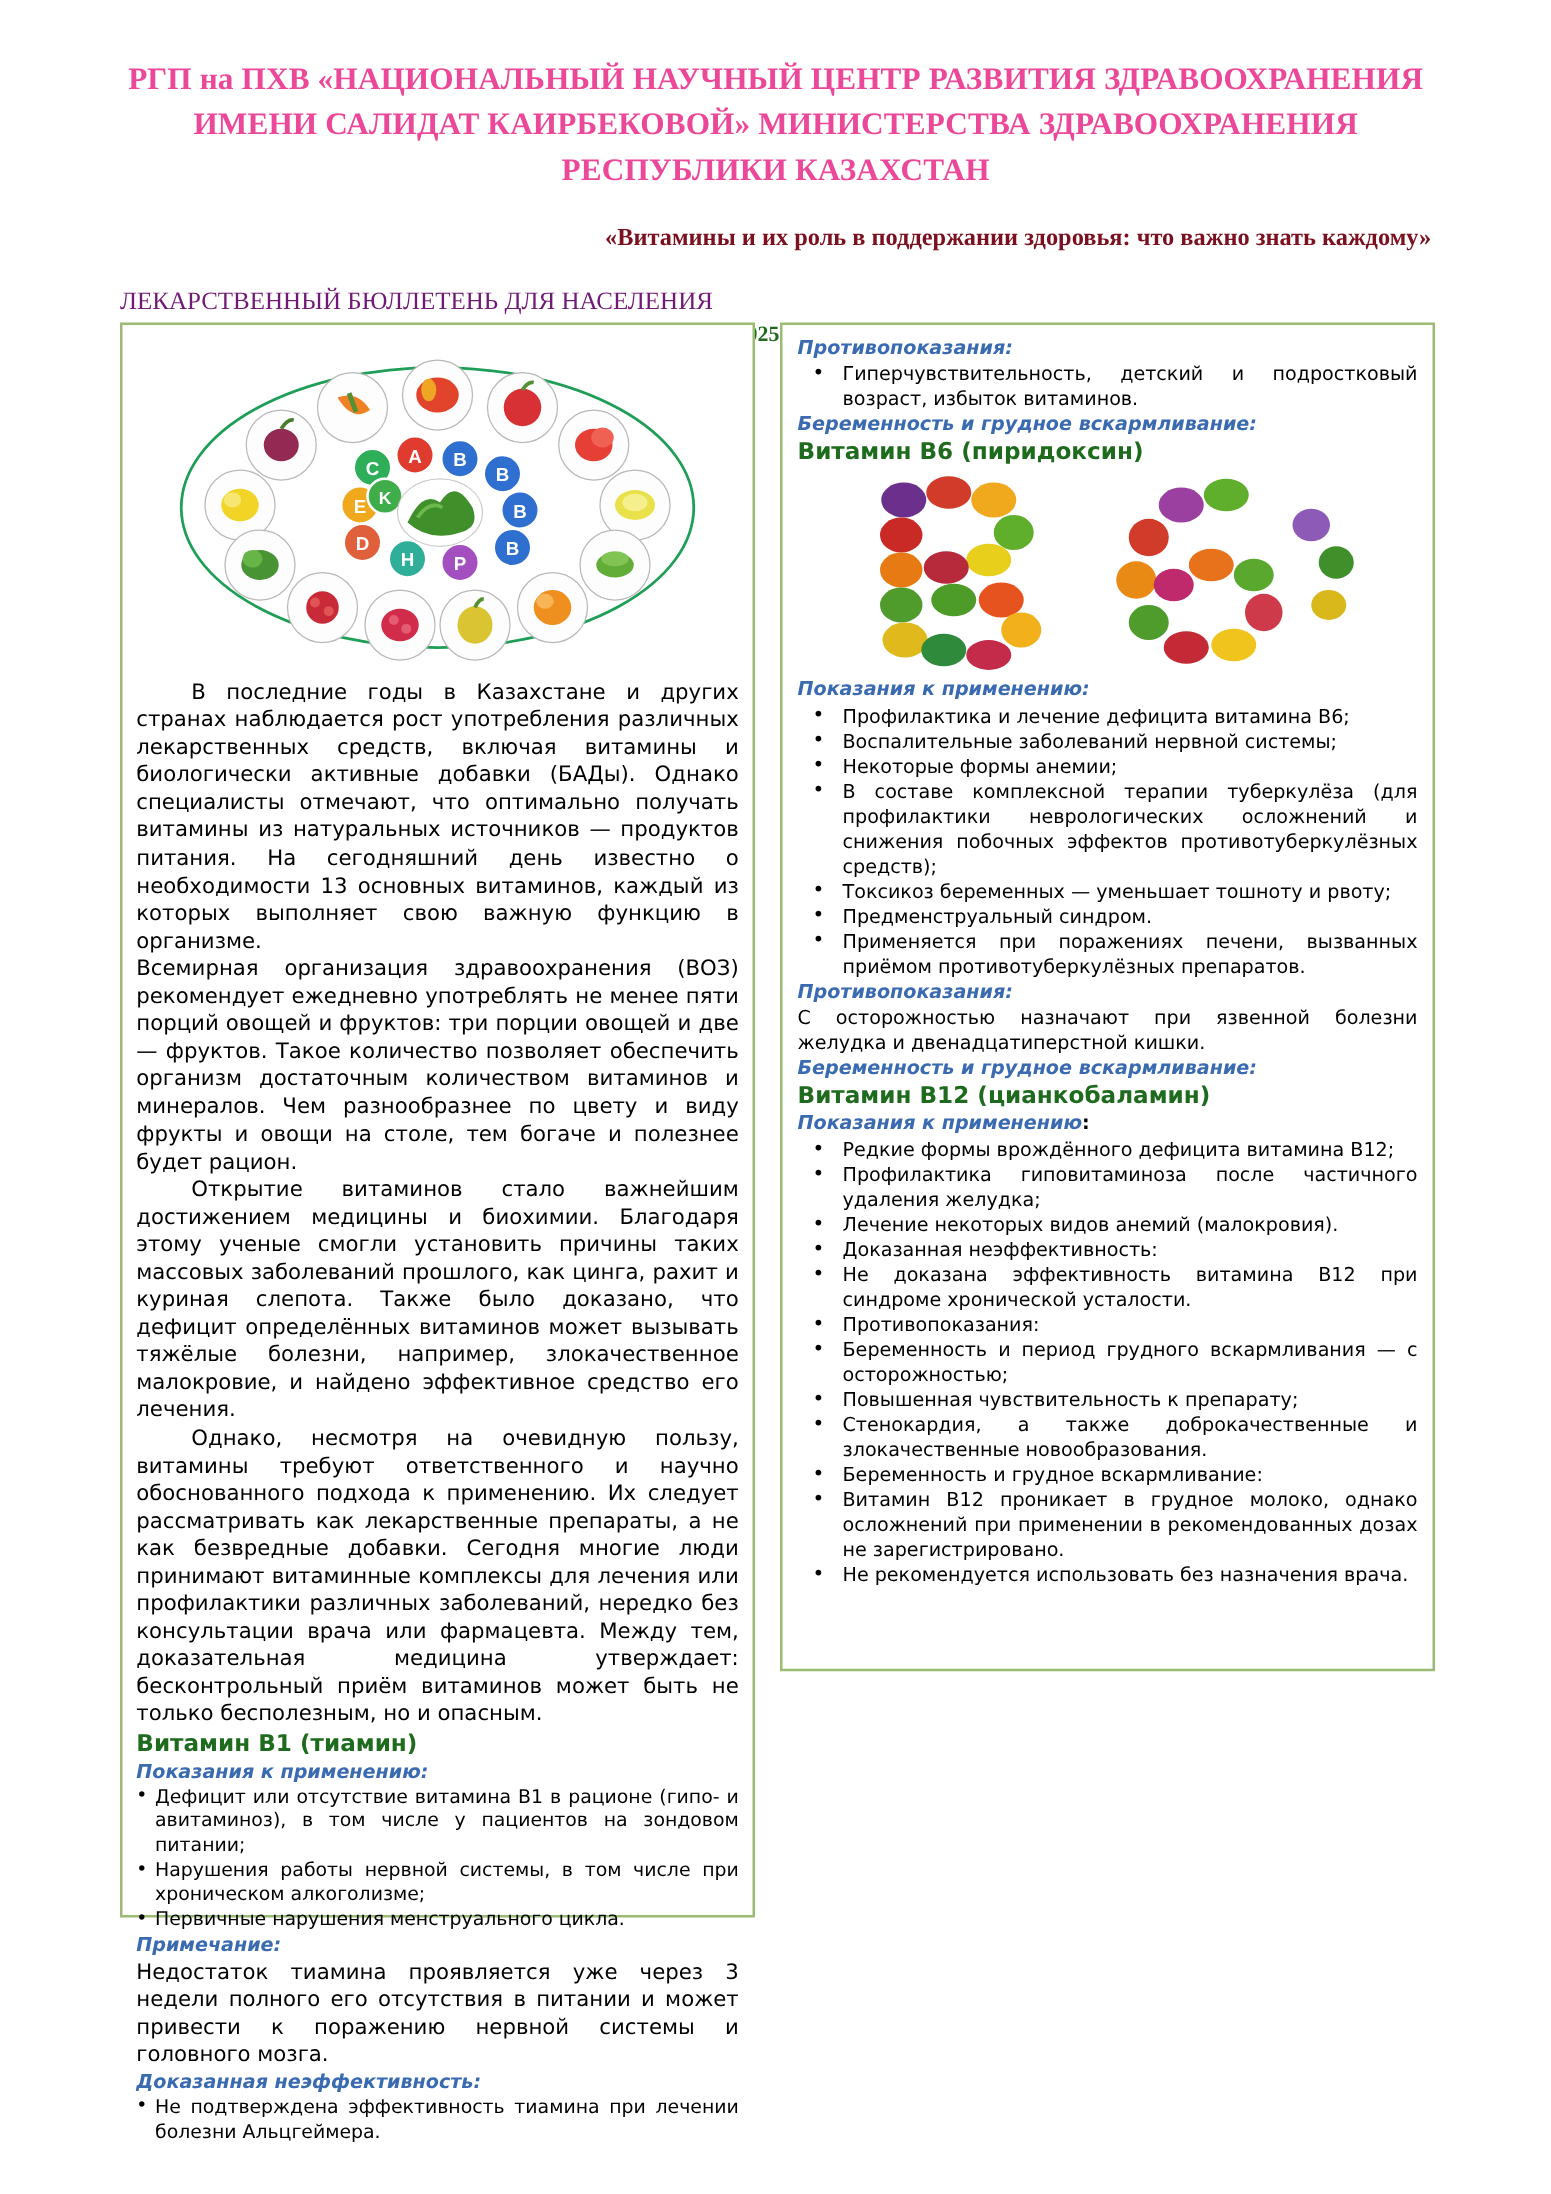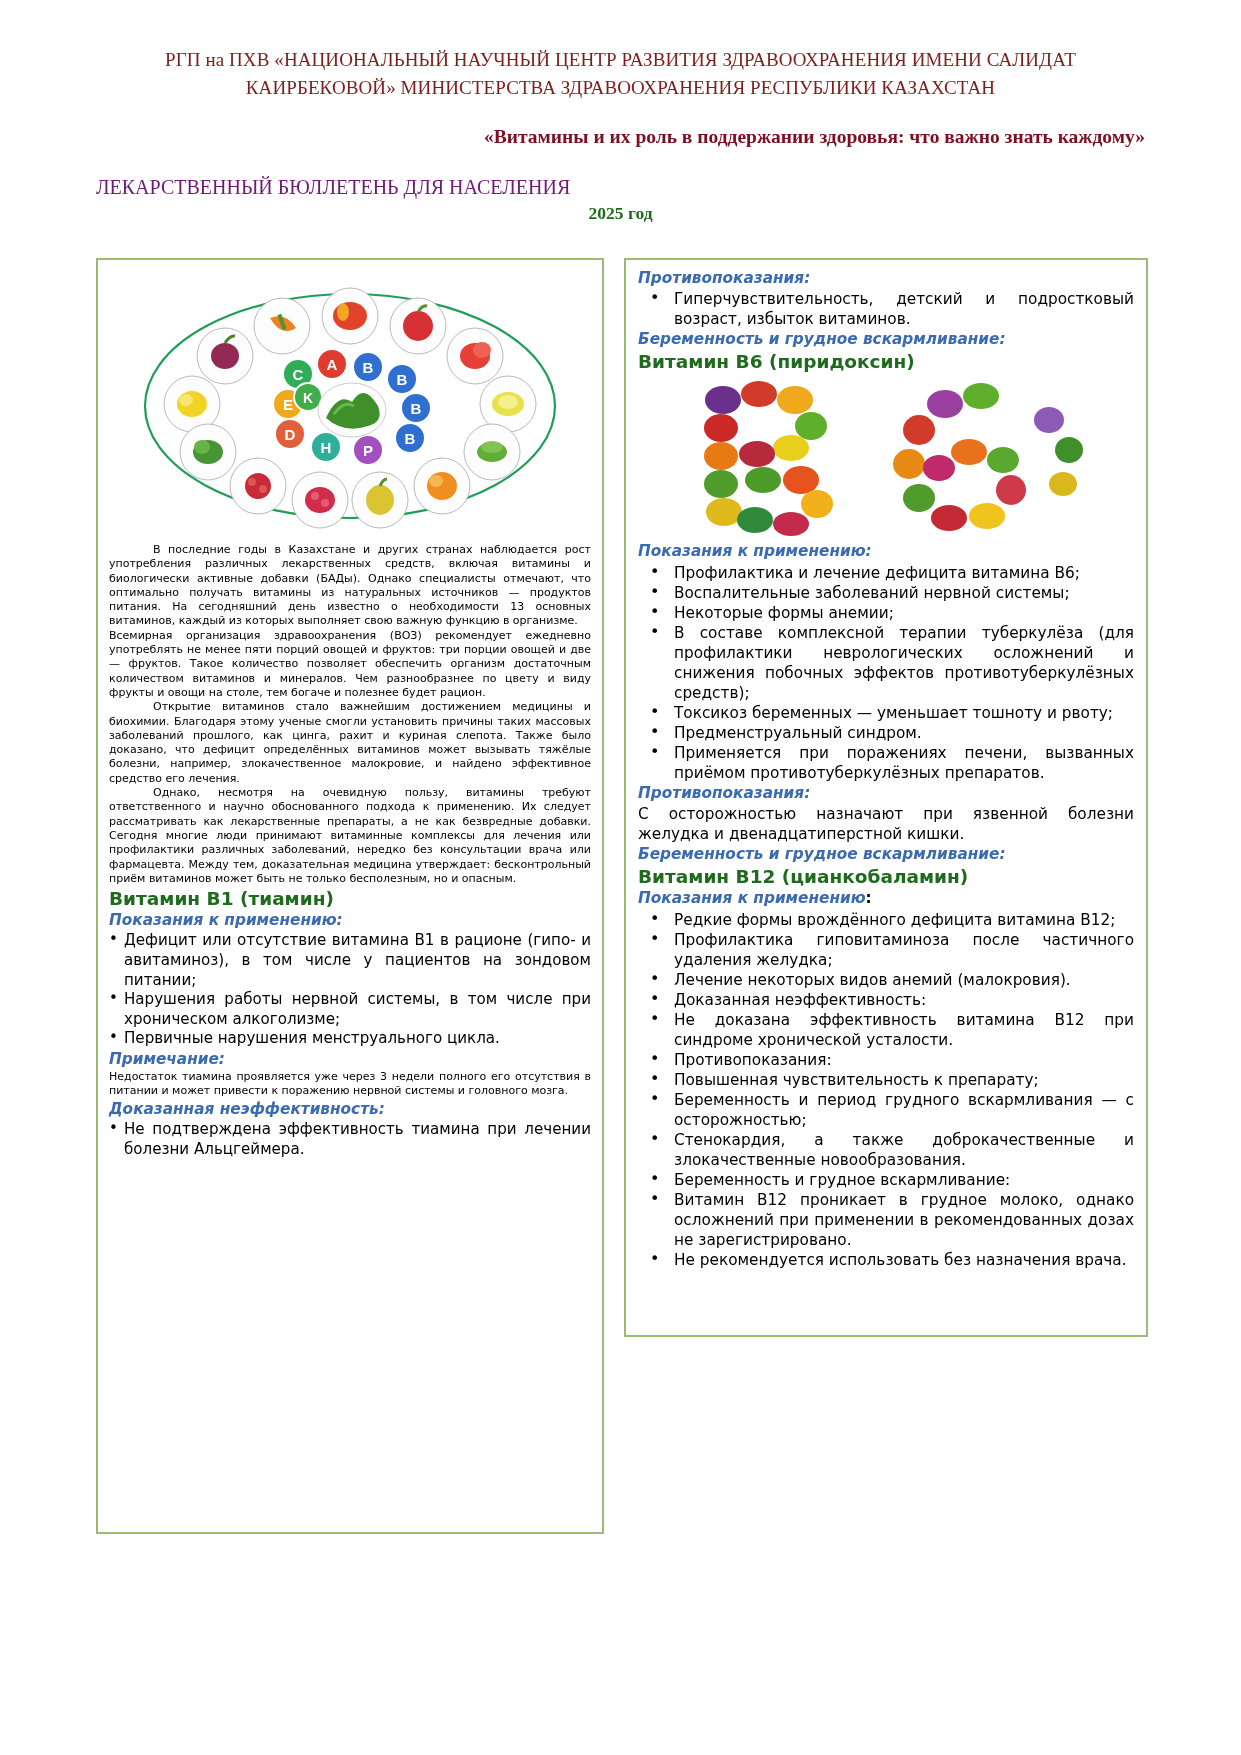--- a/index.html
+++ b/index.html
@@ -13,24 +13,24 @@
     color: #000000;
     overflow: hidden;
   }
 
   .page { position: relative; width: 1241px; height: 1755px; padding: 0; }
 
   
   .header { padding: 46px 96px 0 96px; }
   .org-title {
     font-family: "Liberation Serif", "DejaVu Serif", serif;
-    font-weight: normal;
-    font-size: 19px;
+    font-weight: bold;
+    font-size: 25px;
     line-height: 1.45;
-    color: #7f1d1d;
+    color: #ec4899;
     text-align: center;
     letter-spacing: 0.1px;
   }
   .bulletin-topic {
     margin-top: 22px;
     font-family: "Liberation Serif", "DejaVu Serif", serif;
     font-weight: bold;
     font-size: 19.5px;
     line-height: 1.4;
     color: #7b1020;
@@ -67,21 +67,21 @@
     border: 2px solid #9bbb72;
     background: #ffffff;
   }
   .col-left { width: 508px; height: 1276px; padding: 10px 11px 8px 11px; }
   .col-right { width: 524px; height: 1079px; padding: 8px 12px 8px 12px; }
 
   
   .wheel-wrap { width: 100%; display: flex; justify-content: center; margin: 14px 0 14px 0; }
 
   .body-text {
-    font-size: 11px;
+    font-size: 17px;
     line-height: 1.30;
     text-align: justify;
     text-justify: inter-word;
     hyphens: none;
     margin: 0;
   }
   .body-text.indent { text-indent: 44px; }
   .body-text + .body-text { margin-top: 0; }
 
   h3.vit-head {
@@ -348,22 +348,22 @@
       <h3 class="vit-head">Витамин В12 (цианкобаламин)</h3>
       <div class="sub-head"><span>Показания к применению</span><span class="blacktail">:</span></div>
 
       <ul class="bullets">
         <li>Редкие формы врождённого дефицита витамина В12;</li>
         <li>Профилактика гиповитаминоза после частичного удаления желудка;</li>
         <li>Лечение некоторых видов анемий (малокровия).</li>
         <li>Доказанная неэффективность:</li>
         <li>Не доказана эффективность витамина В12 при синдроме хронической усталости.</li>
         <li>Противопоказания:</li>
+        <li>Беременность и период грудного вскармливания — с осторожностью;</li>
         <li>Повышенная чувствительность к препарату;</li>
-        <li>Беременность и период грудного вскармливания — с осторожностью;</li>
         <li>Стенокардия, а также доброкачественные и злокачественные новообразования.</li>
         <li>Беременность и грудное вскармливание:</li>
         <li>Витамин В12 проникает в грудное молоко, однако осложнений при применении в рекомендованных дозах не зарегистрировано.</li>
         <li>Не рекомендуется использовать без назначения врача.</li>
       </ul>
     </div>
   </div>
 </div>
 
 </body></html>

